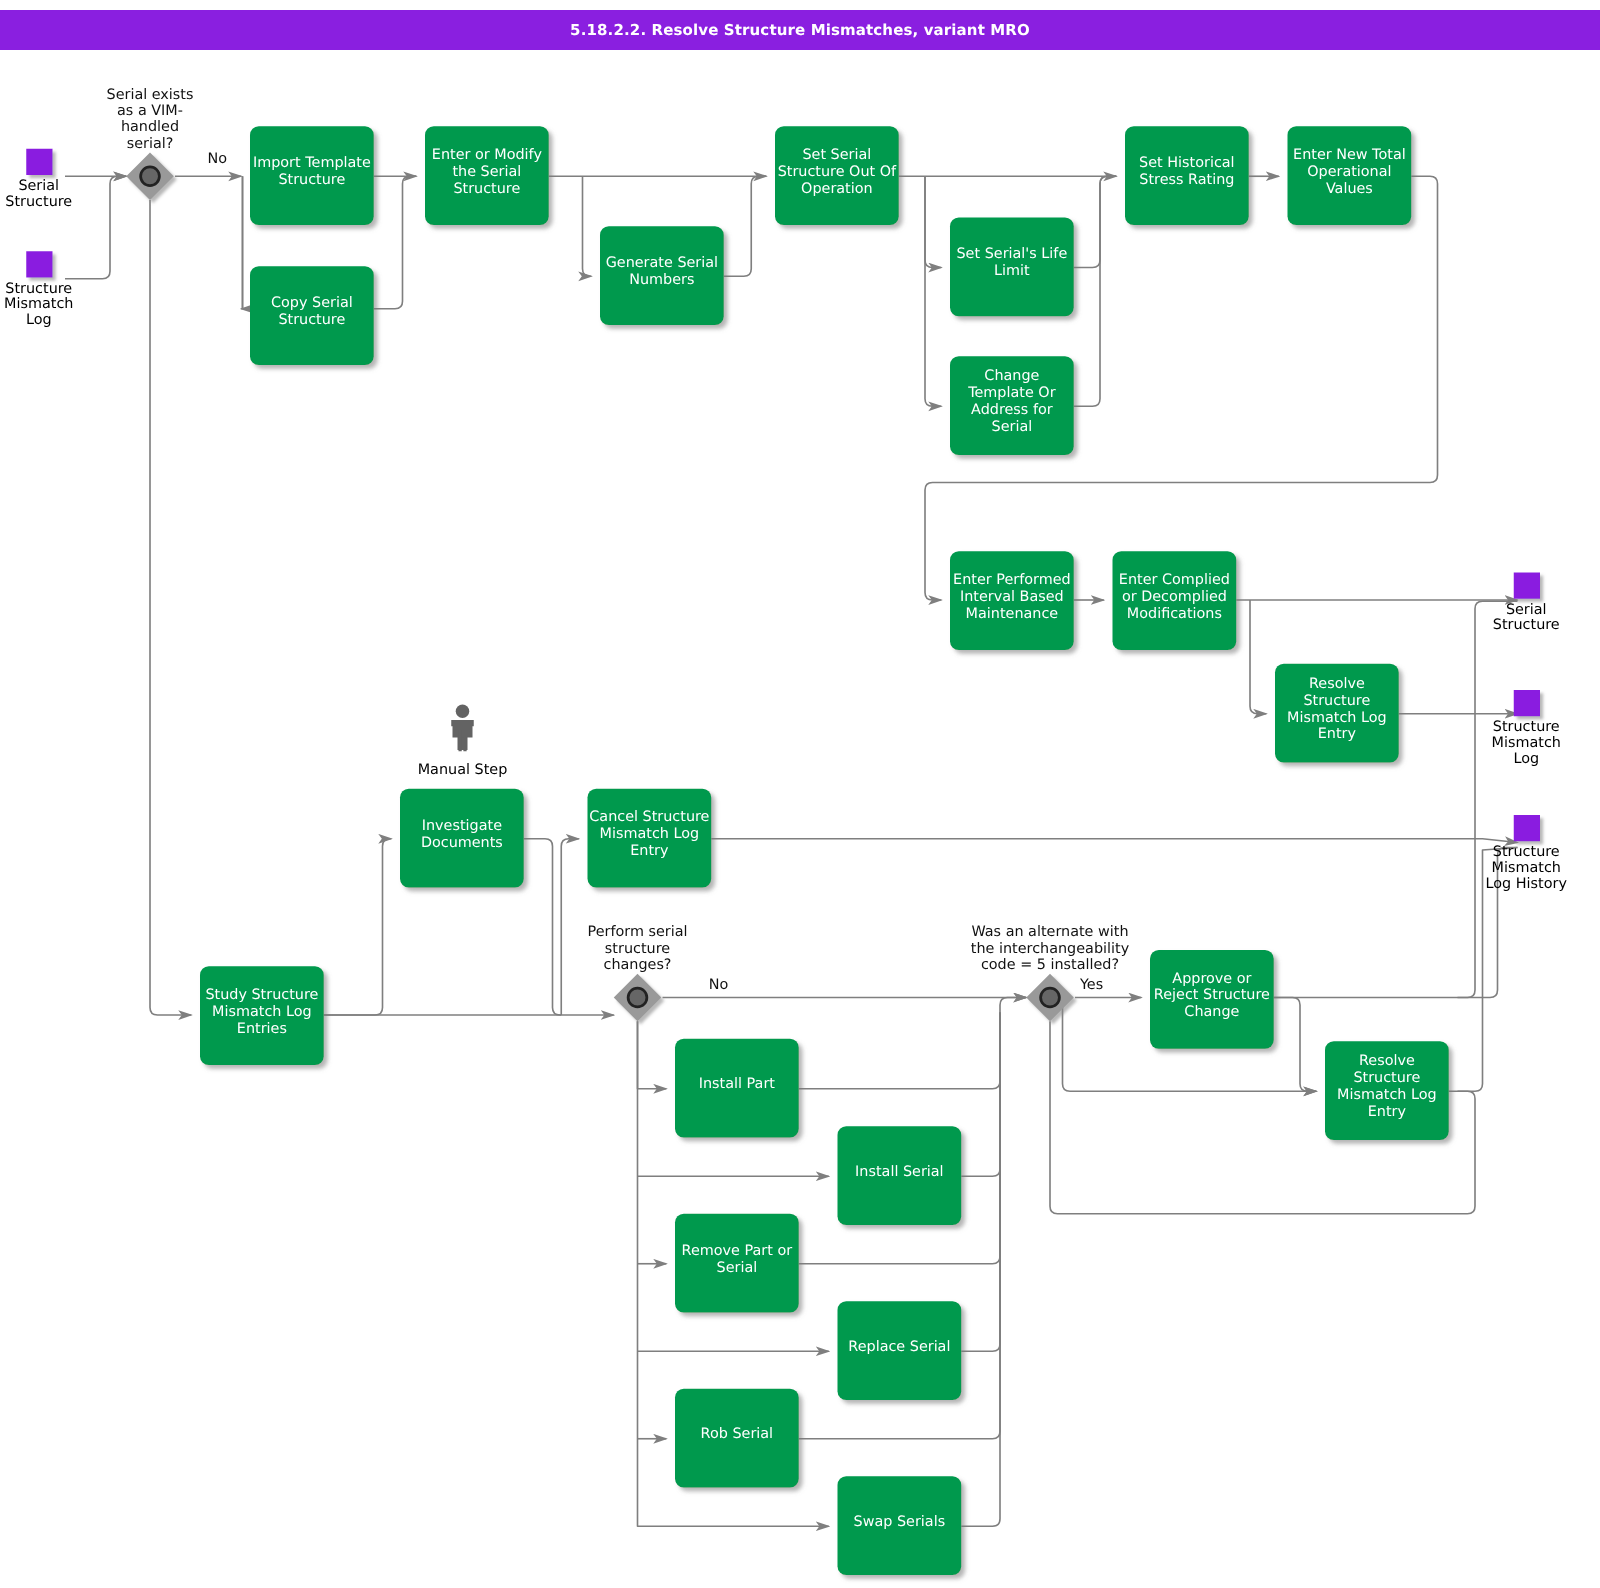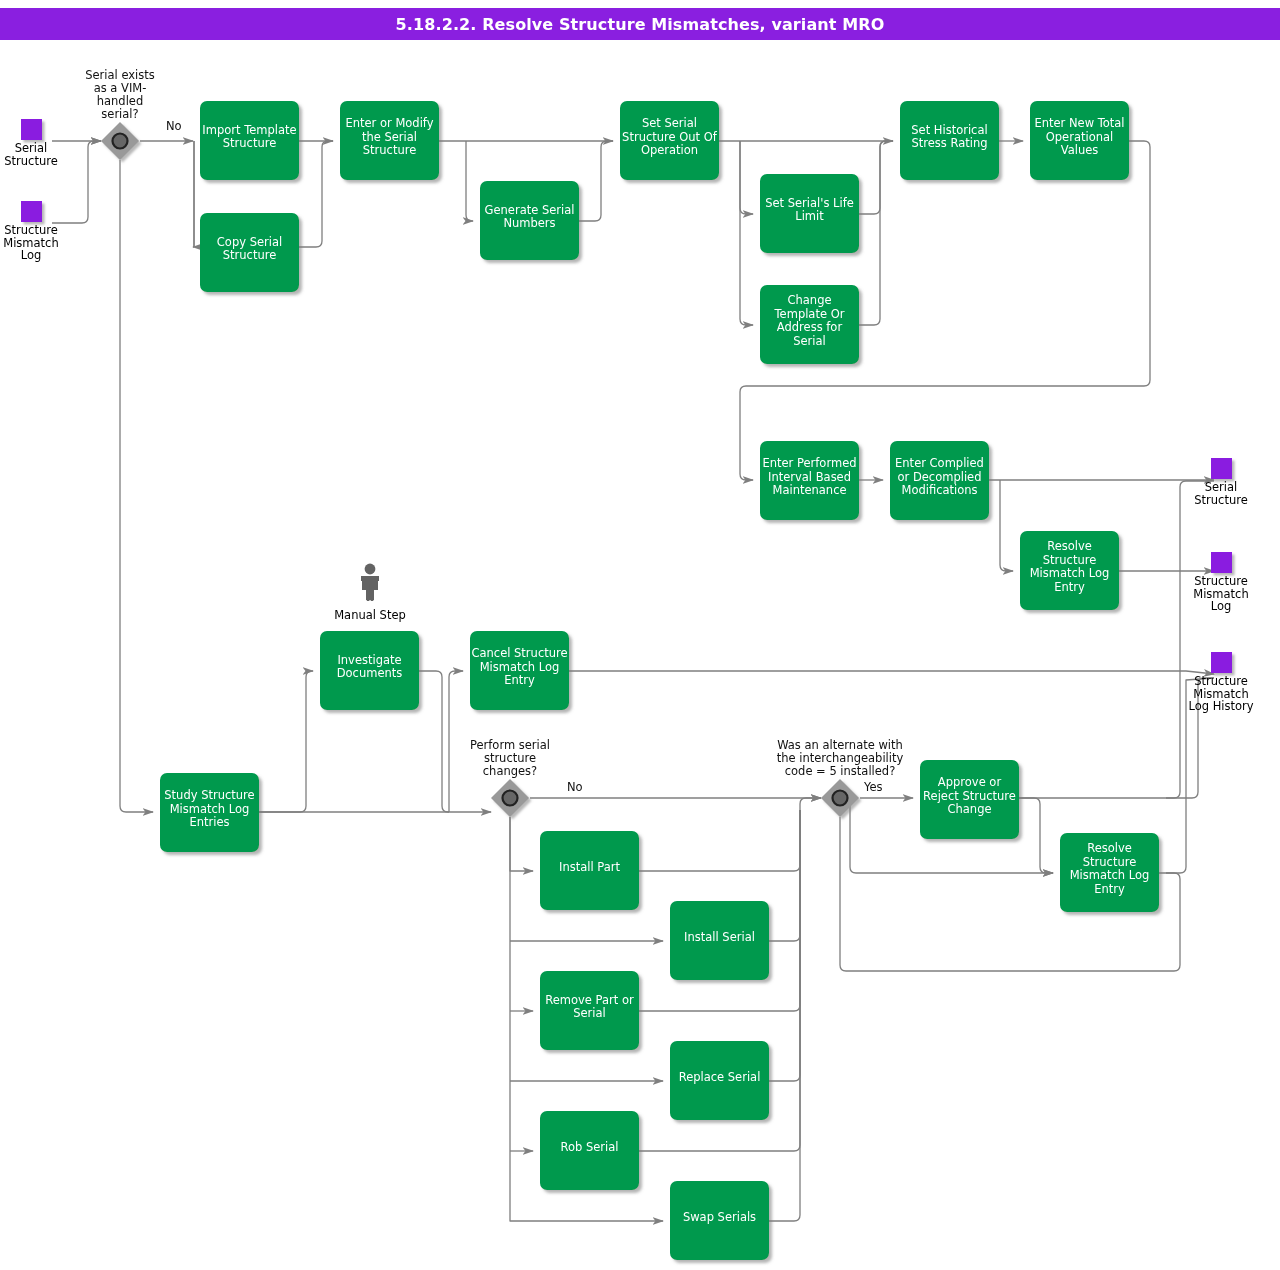--- a/index.html
+++ b/index.html
@@ -1,20 +1,20 @@
 <!DOCTYPE html>
 <html><head>
 <meta charset="utf-8">
 <style>
   html,body{margin:0;padding:0;background:#ffffff;}
   body{font-family:"DejaVu Sans", sans-serif;}
   #page{position:relative;width:1280px;height:1270px;overflow:hidden;background:#fff;}
   .titlebar{position:absolute;left:0;top:8px;width:1280px;height:32px;background:#8A1FE0;
             display:flex;align-items:center;justify-content:center;}
-  .titlebar span{color:#ffffff;font-size:16px;font-weight:bold;font-family:"DejaVu Sans", sans-serif;letter-spacing:.1px;}
+  .titlebar span{color:#ffffff;font-size:12px;font-weight:bold;font-family:"DejaVu Sans", sans-serif;letter-spacing:.1px;}
   svg.canvas{position:absolute;left:0;top:0;width:1280px;height:1270px;}
   .lbl{font-family:"DejaVu Sans", sans-serif;font-size:11.5px;fill:#000;}
   .boxtxt{font-family:"DejaVu Sans", sans-serif;font-size:11.5px;fill:#ffffff;}
   .condtxt{font-family:"DejaVu Sans", sans-serif;font-size:11.5px;fill:#111;}
 </style>
 </head>
 <body>
 
 <div id="page">
 

